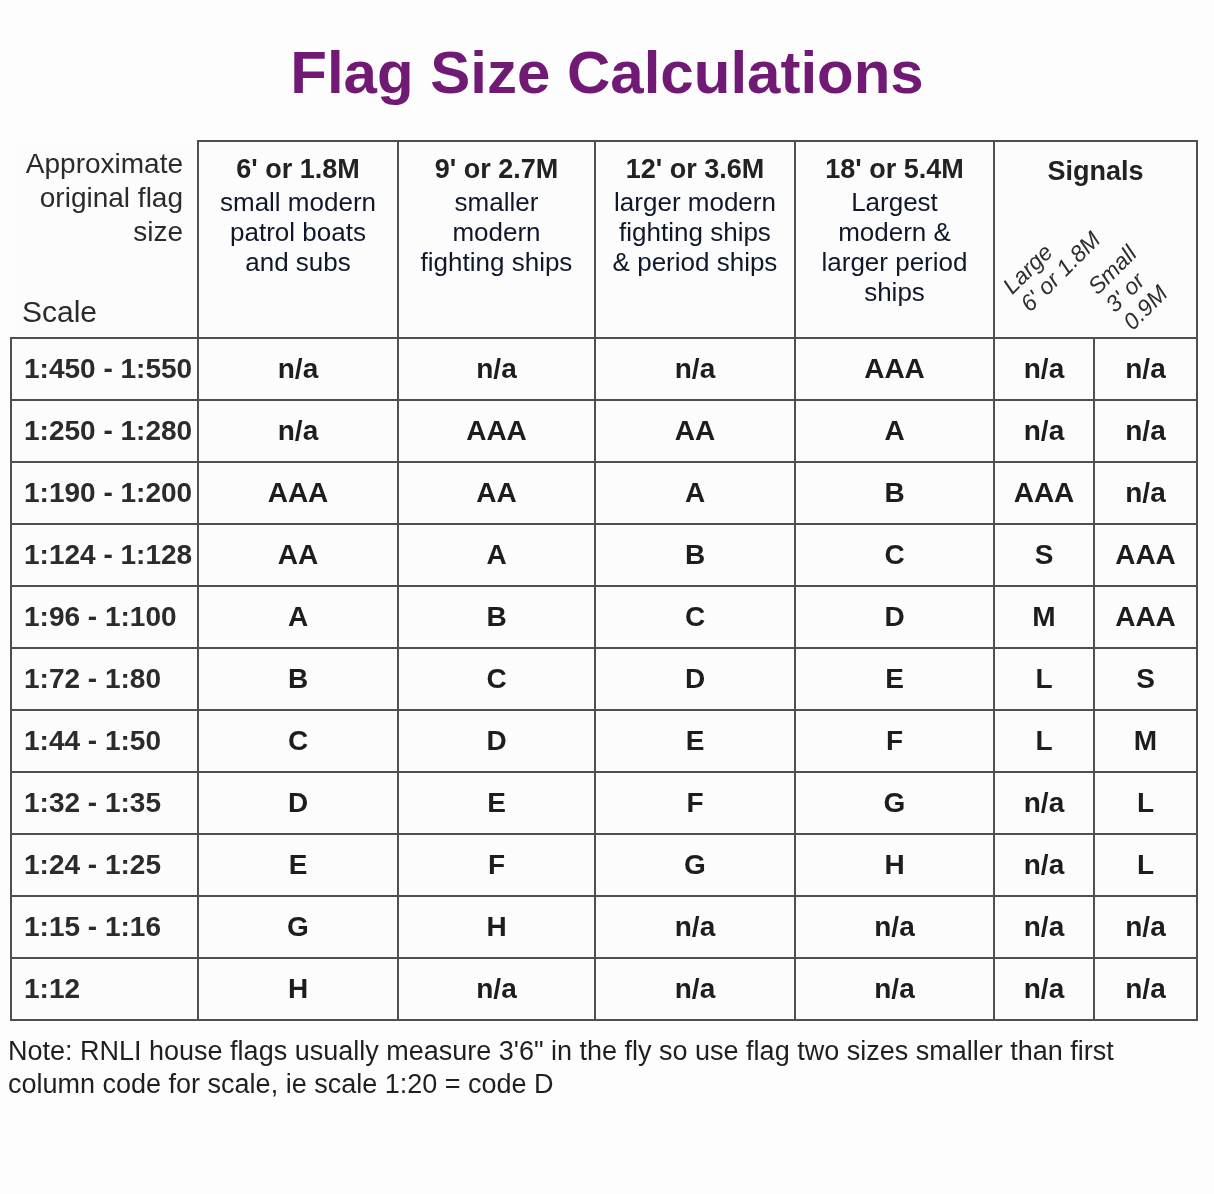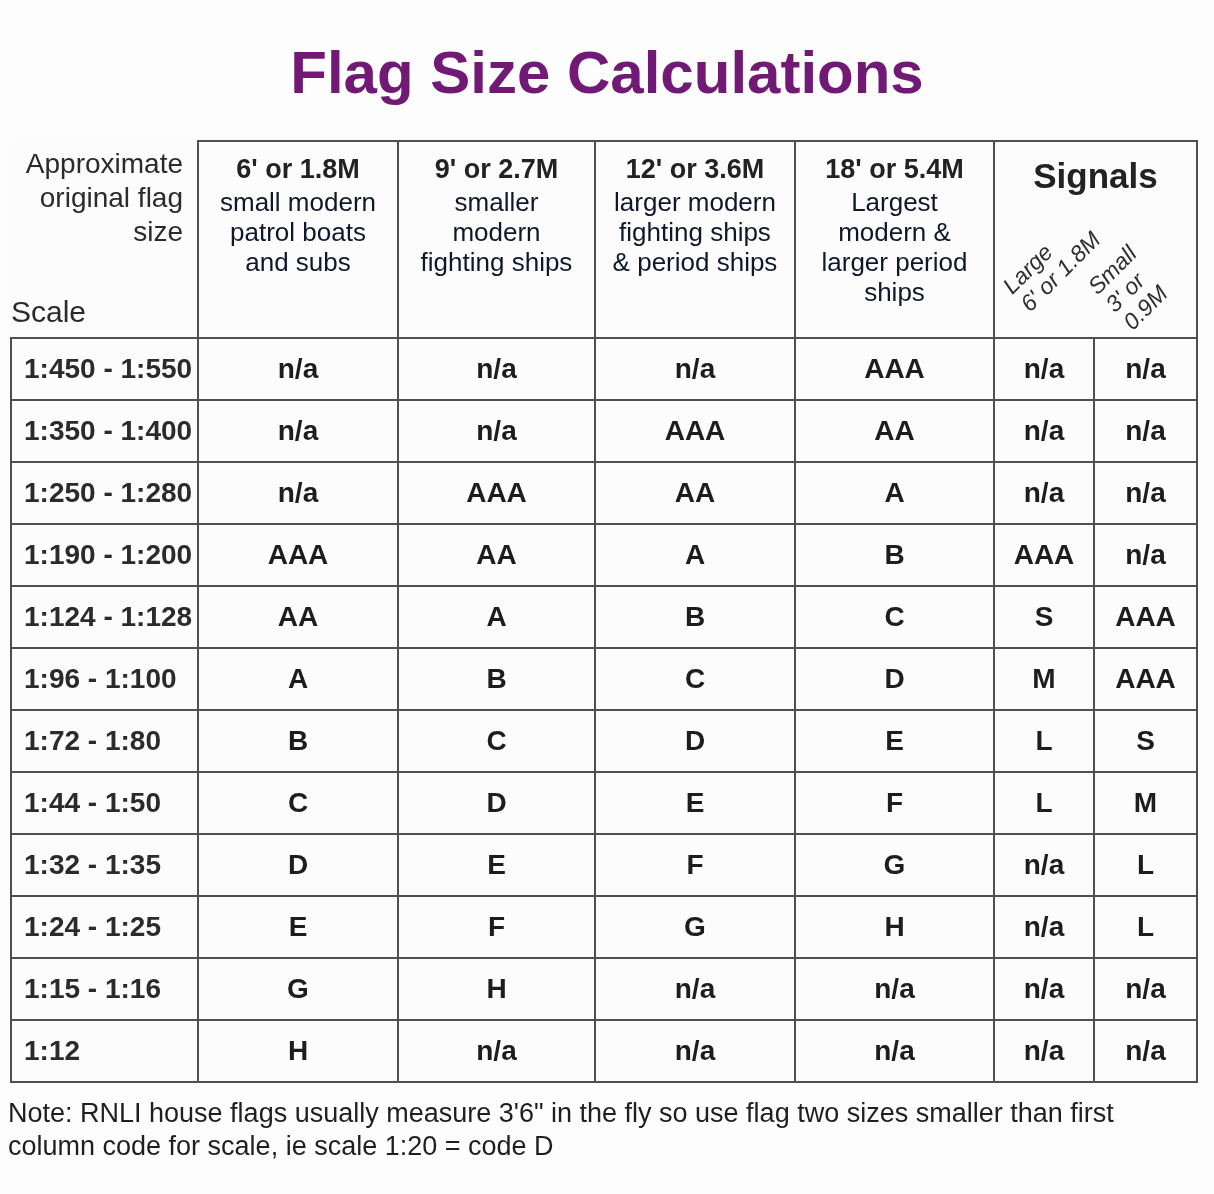--- a/index.html
+++ b/index.html
@@ -47,21 +47,21 @@
   .corner-top {
     text-align: right;
     white-space: pre-line;
     font-size: 28px;
     line-height: 34px;
     padding: 6px 14px 0 0;
     color: #2b2b2b;
   }
   .corner-scale {
     position: absolute;
-    left: 0;
+    left: 11px;
     bottom: 8px;
     font-size: 30px;
     color: #2b2b2b;
   }
   .col-size {
     font-weight: bold;
     font-size: 27px;
     margin-bottom: 2px;
     text-align: center;
   }
@@ -71,21 +71,21 @@
     font-size: 26px;
     text-align: center;
     color: #0f172a;
   }
   th.signals-cell {
     position: relative;
     padding: 0;
   }
   .signals-title {
     font-weight: bold;
-    font-size: 35px;
+    font-size: 27px;
     padding-top: 14px;
     text-align: center;
   }
   .rot {
     position: absolute;
     font-style: italic;
     font-size: 23px;
     line-height: 25px;
     white-space: pre-line;
     transform: rotate(-45deg);
@@ -178,29 +178,20 @@
       <tr>
         <td class="scale-cell">1:450 - 1:550</td>
         <td>n/a</td>
         <td>n/a</td>
         <td>n/a</td>
         <td>AAA</td>
         <td>n/a</td>
         <td>n/a</td>
       </tr>
       <tr>
-        <td class="scale-cell">1:350 - 1:400</td>
-        <td>n/a</td>
-        <td>n/a</td>
-        <td>AAA</td>
-        <td>AA</td>
-        <td>n/a</td>
-        <td>n/a</td>
-      </tr>
-      <tr>
         <td class="scale-cell">1:250 - 1:280</td>
         <td>n/a</td>
         <td>AAA</td>
         <td>AA</td>
         <td>A</td>
         <td>n/a</td>
         <td>n/a</td>
       </tr>
       <tr>
         <td class="scale-cell">1:190 - 1:200</td>

